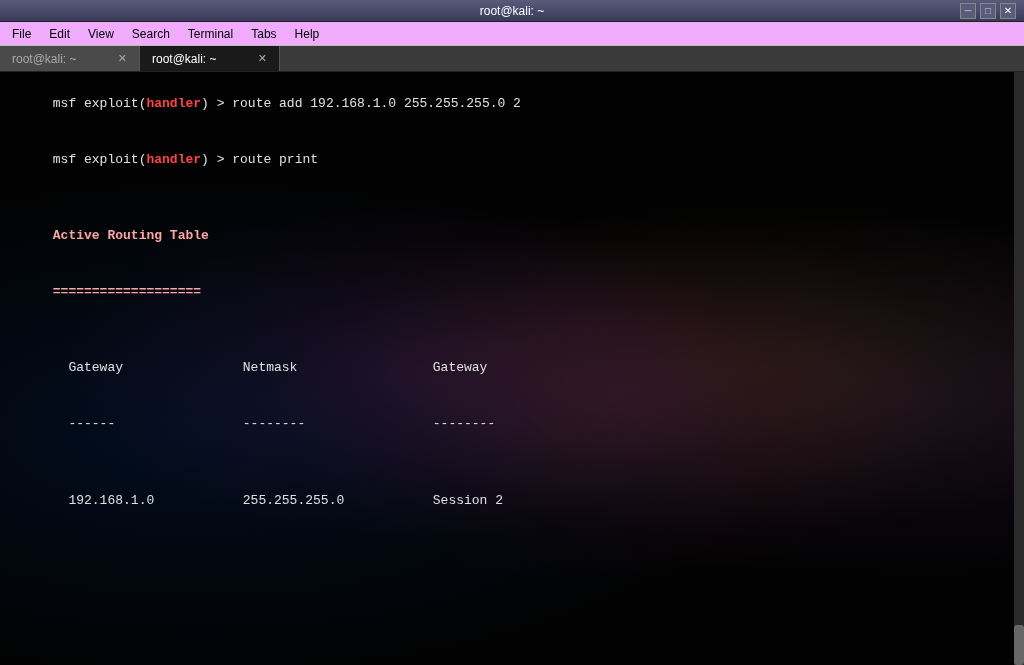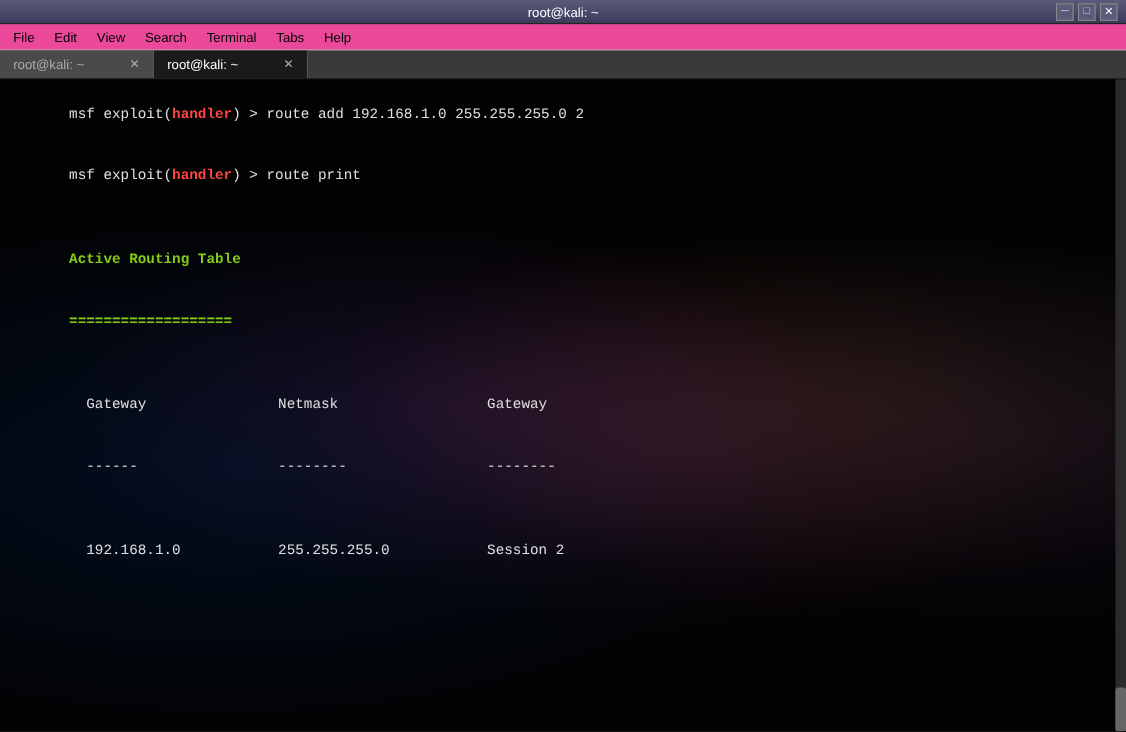--- a/index.html
+++ b/index.html
@@ -43,21 +43,21 @@
       align-items: center;
       justify-content: center;
       cursor: pointer;
       font-family: sans-serif;
     }
     .title-bar-btn.close { color: #fff; }
 
     
     .menu-bar {
       height: 24px;
-      background: #ec4899;
+      background: #f0abfc;
       display: flex;
       align-items: center;
       padding: 0 4px;
       gap: 2px;
       border-bottom: 1px solid #bbb;
     }
     .menu-item {
       font-size: 12px;
       font-family: sans-serif;
       padding: 2px 8px;
@@ -99,21 +99,21 @@
       font-size: 11px;
       cursor: pointer;
       margin-left: auto;
     }
 
     
     .terminal {
       width: 100%;
       height: calc(665px - 22px - 24px - 26px);
       background: rgba(0, 0, 0, 0.82);
-      padding: 4px 16px;
+      padding: 4px 6px;
       overflow: hidden;
       position: relative;
     }
 
     
     .terminal-bg {
       position: absolute;
       top: 0; left: 0; right: 0; bottom: 0;
       background:
         radial-gradient(ellipse at 20% 60%, rgba(0,80,200,0.15) 0%, transparent 50%),
@@ -128,21 +128,21 @@
     .terminal-content {
       position: relative;
       z-index: 1;
       font-size: 13px;
       line-height: 1.45;
     }
 
     
     .c-white { color: #e0e0e0; }
     .c-cyan { color: #00cccc; }
-    .c-bold-white { color: #84cc16; font-weight: bold; }
+    .c-bold-white { color: #fca5a5; font-weight: bold; }
 
     .prompt-msf { color: #e0e0e0; }
     .prompt-handler { color: #ff4444; font-weight: bold; }
 
     .line { display: block; white-space: pre; }
     @keyframes blink {
       50% { opacity: 0; }
     }
 
     

